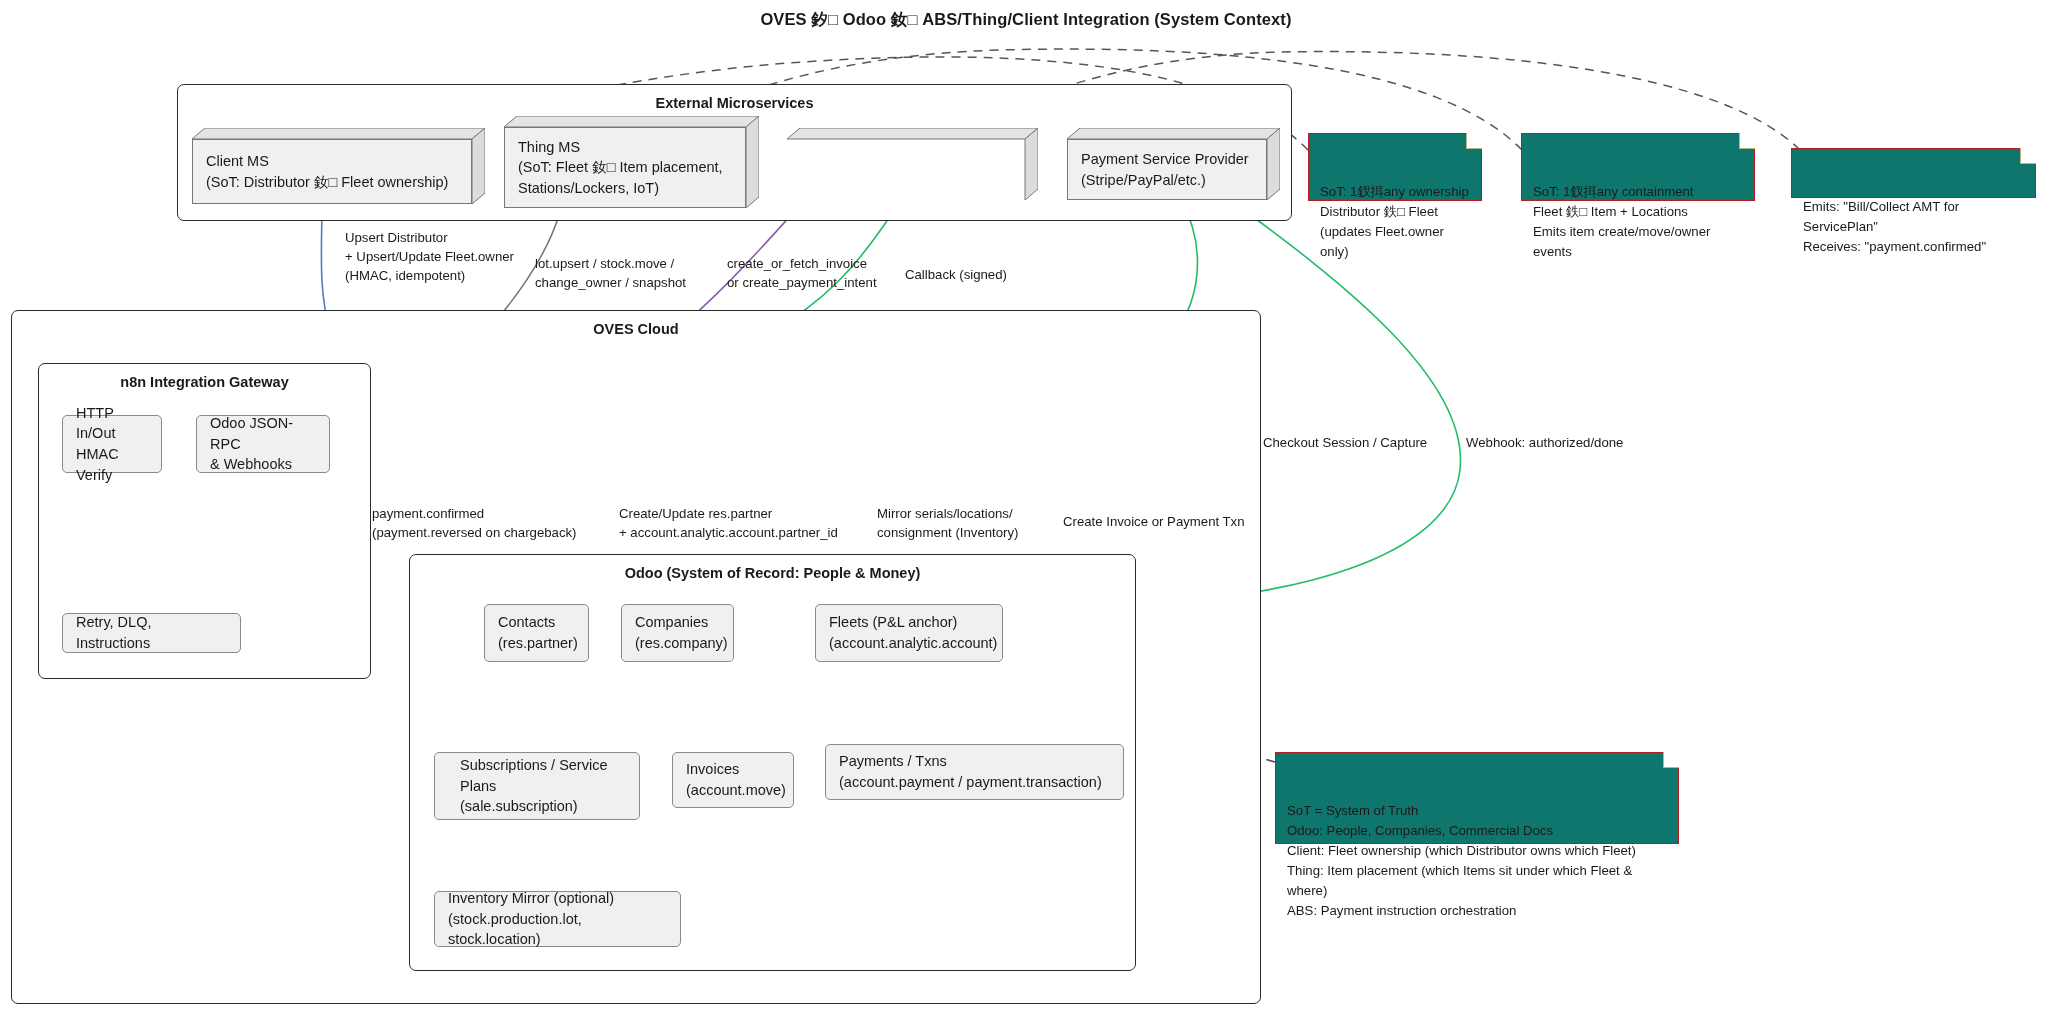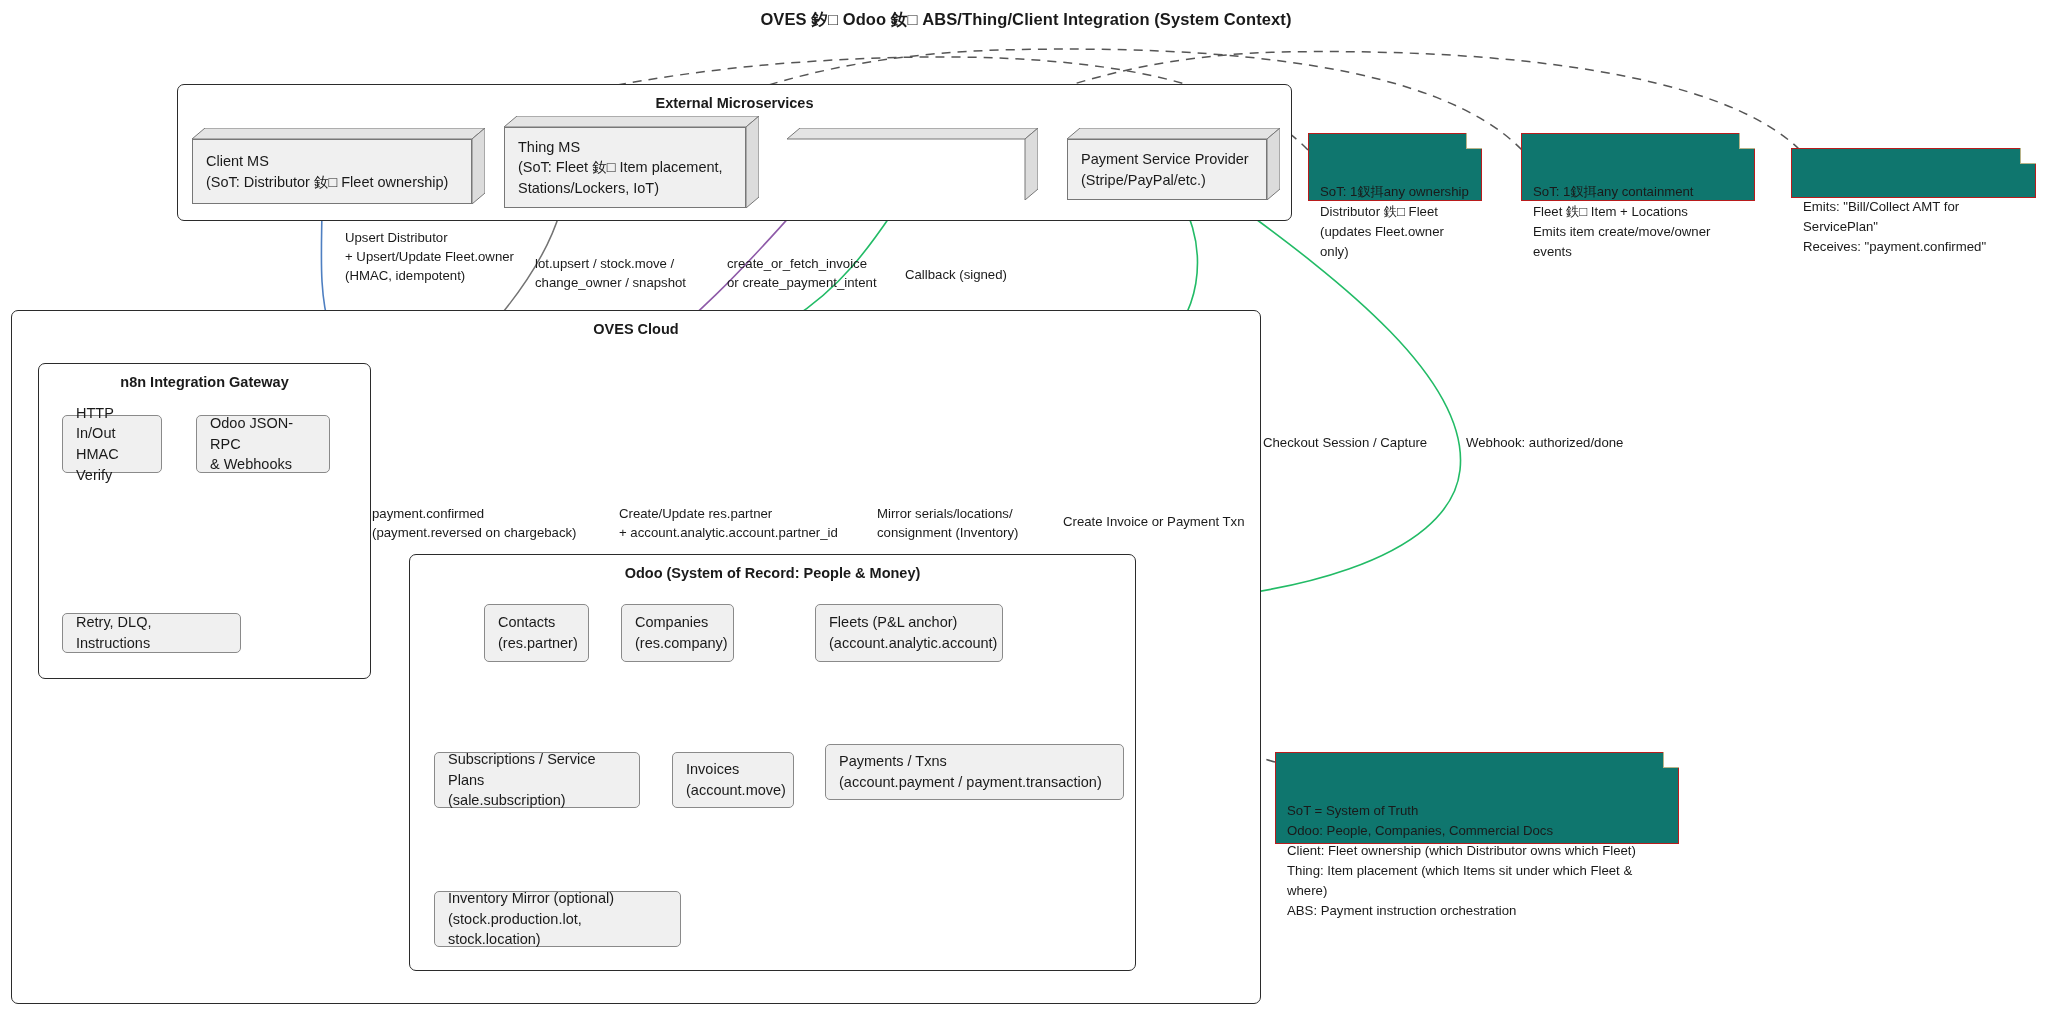--- a/index.html
+++ b/index.html
@@ -282,21 +282,21 @@
   <div class="box" style="left:621px; top:604px; width:113px; height:58px;">
     <div class="box-label">Companies
 (res.company)</div>
   </div>
 
   <div class="box" style="left:767px; top:604px; width:188px; height:58px;margin-left:48px;">
     <div class="box-label">Fleets (P&amp;L anchor)
 (account.analytic.account)</div>
   </div>
 
-  <div class="box" style="left:434px; top:752px; width:206px; height:56px;">
+  <div class="box" style="left:434px; top:752px; width:206px; height:68px;padding-left:12px;">
     <div class="box-label">Subscriptions / Service Plans
 (sale.subscription)</div>
   </div>
 
   <div class="box" style="left:672px; top:752px; width:122px; height:56px;">
     <div class="box-label">Invoices
 (account.move)</div>
   </div>
 
   <div class="box" style="left:825px; top:744px; width:299px; height:56px;">

